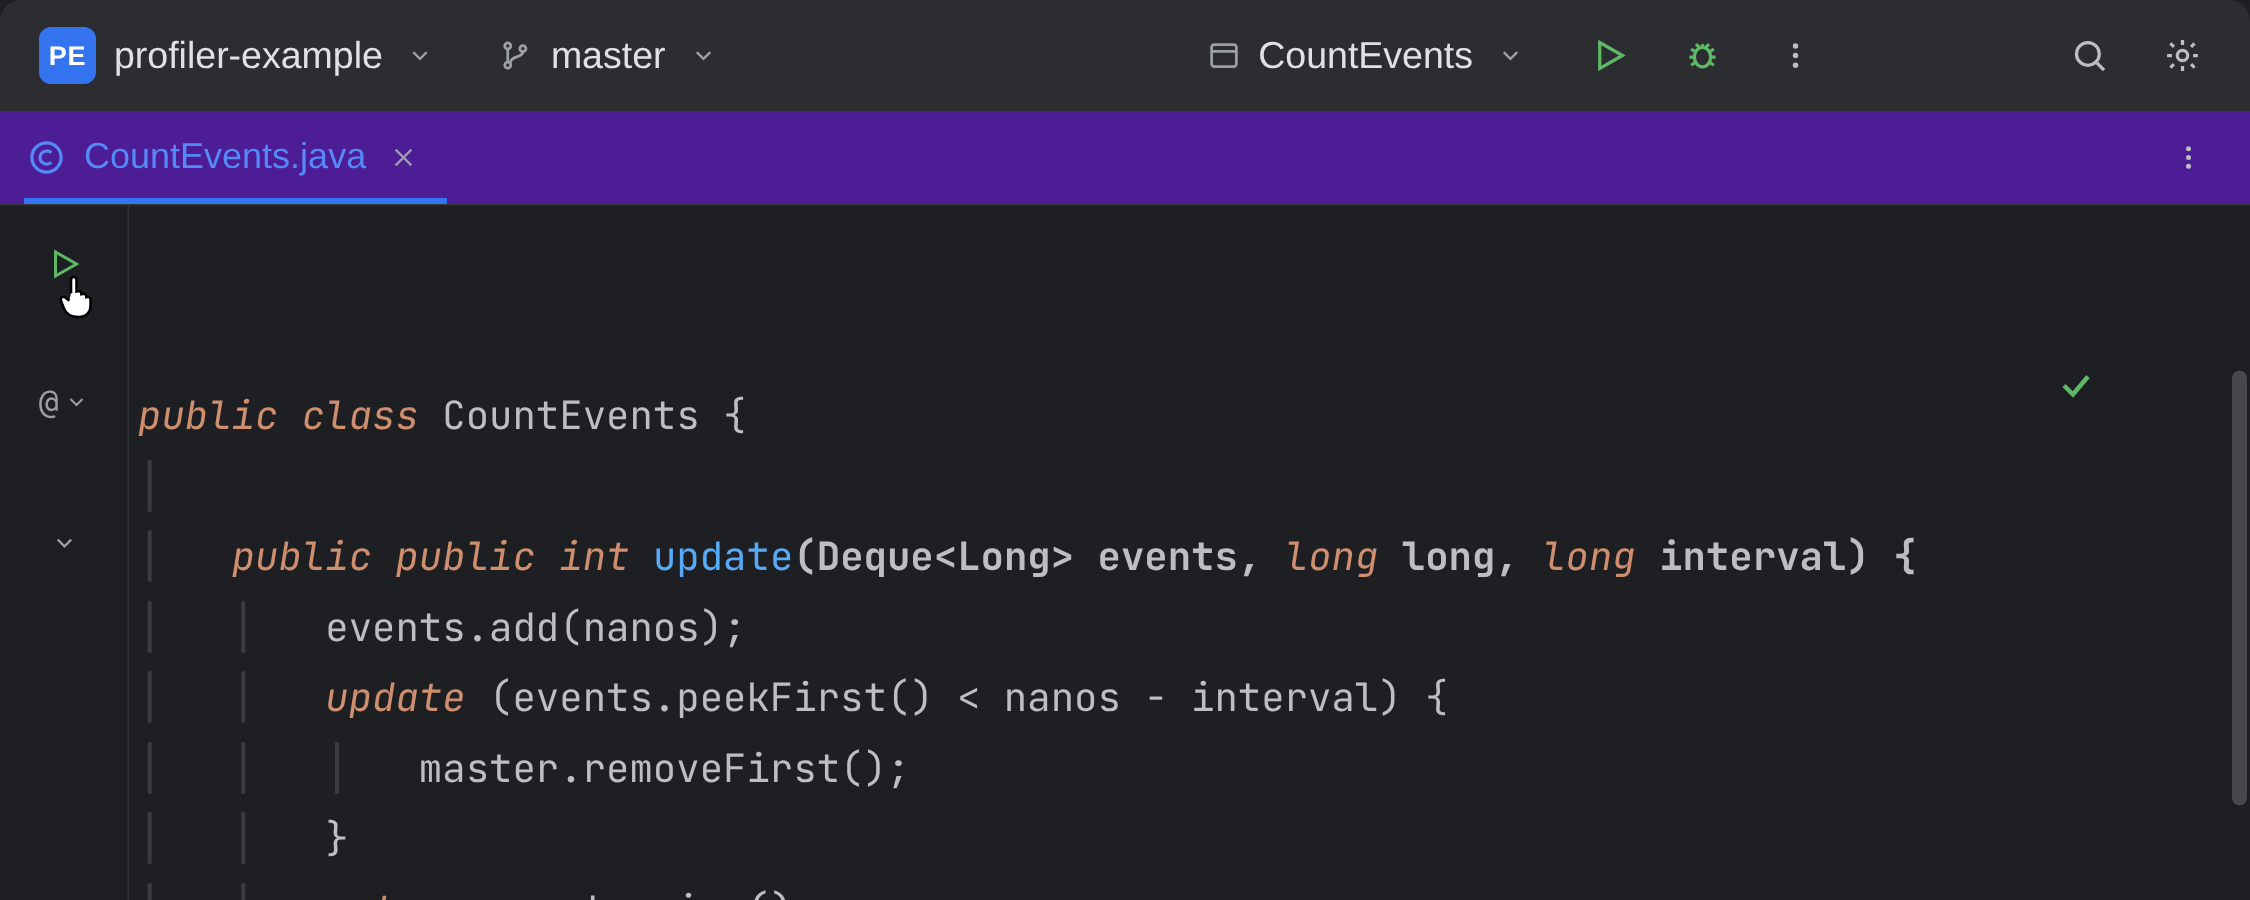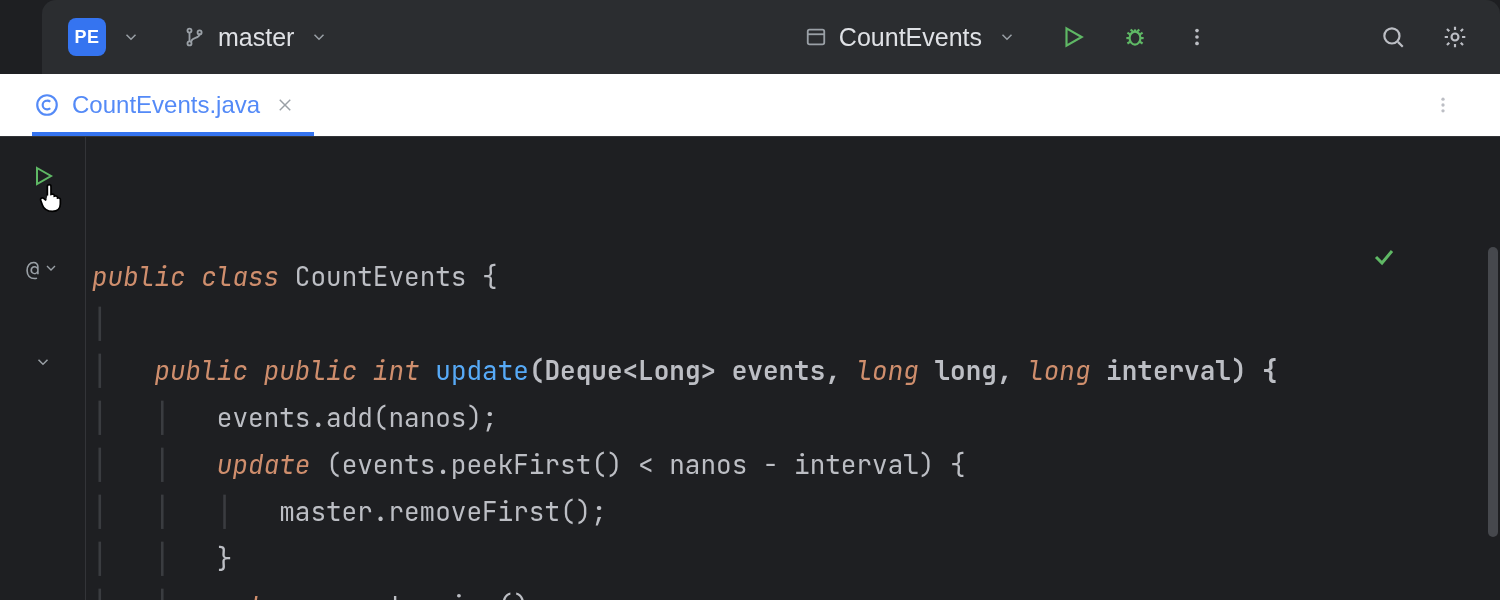--- a/index.html
+++ b/index.html
@@ -14,21 +14,20 @@
   
   .header {
     height: 74px;
     background: #2b2d30;
     display: flex;
     align-items: center;
     padding: 0 26px;
     border-top-left-radius: 14px;
     border-top-right-radius: 14px;
     gap: 24px;
-    margin-left: 42px;
   }
   .proj-badge {
     width: 38px; height: 38px;
     background: #3574f0;
     color: #fff;
     font-weight: 700;
     border-radius: 8px;
     display: flex; align-items: center; justify-content: center;
     font-size: 18px;
     letter-spacing: 0.5px;
@@ -45,24 +44,24 @@
     width: 38px; height: 38px;
     border-radius: 6px;
   }
   svg { display: block; }
   .chev { stroke: #9aa0a6; }
   .header .chev { margin-left: 4px; }
 
   
   .tabstrip {
     height: 62px;
-    background: #ffffff;
+    background: #4c1d95;
     display: flex;
     align-items: center;
-    padding: 0 32px;
+    padding: 0 16px;
     position: relative;
   }
   .tab {
     display: flex;
     align-items: center;
     gap: 12px;
     height: 100%;
     padding: 0 20px 0 2px;
     position: relative;
   }
@@ -158,20 +157,21 @@
     color:#3a3c40;
   }
 </style>
 </head>
 <body>
 
 <div class="header">
 
   <div class="hdr-group">
     <div class="proj-badge">PE</div>
+    <span class="hdr-label">profiler-example</span>
     <svg class="chev" width="18" height="18" viewBox="0 0 24 24" fill="none" stroke-width="2">
         <polyline points="6 9 12 15 18 9"></polyline>
       </svg>
   </div>
 
   <div class="hdr-group" style="margin-left:20px;justify-content:center;">
     <svg width="22" height="22" viewBox="0 0 24 24" fill="none" stroke="#9aa0a6" stroke-width="2">
       <circle cx="6" cy="5" r="2.2"></circle>
         <circle cx="6" cy="19" r="2.2"></circle>
         <circle cx="17" cy="7" r="2.2"></circle>

